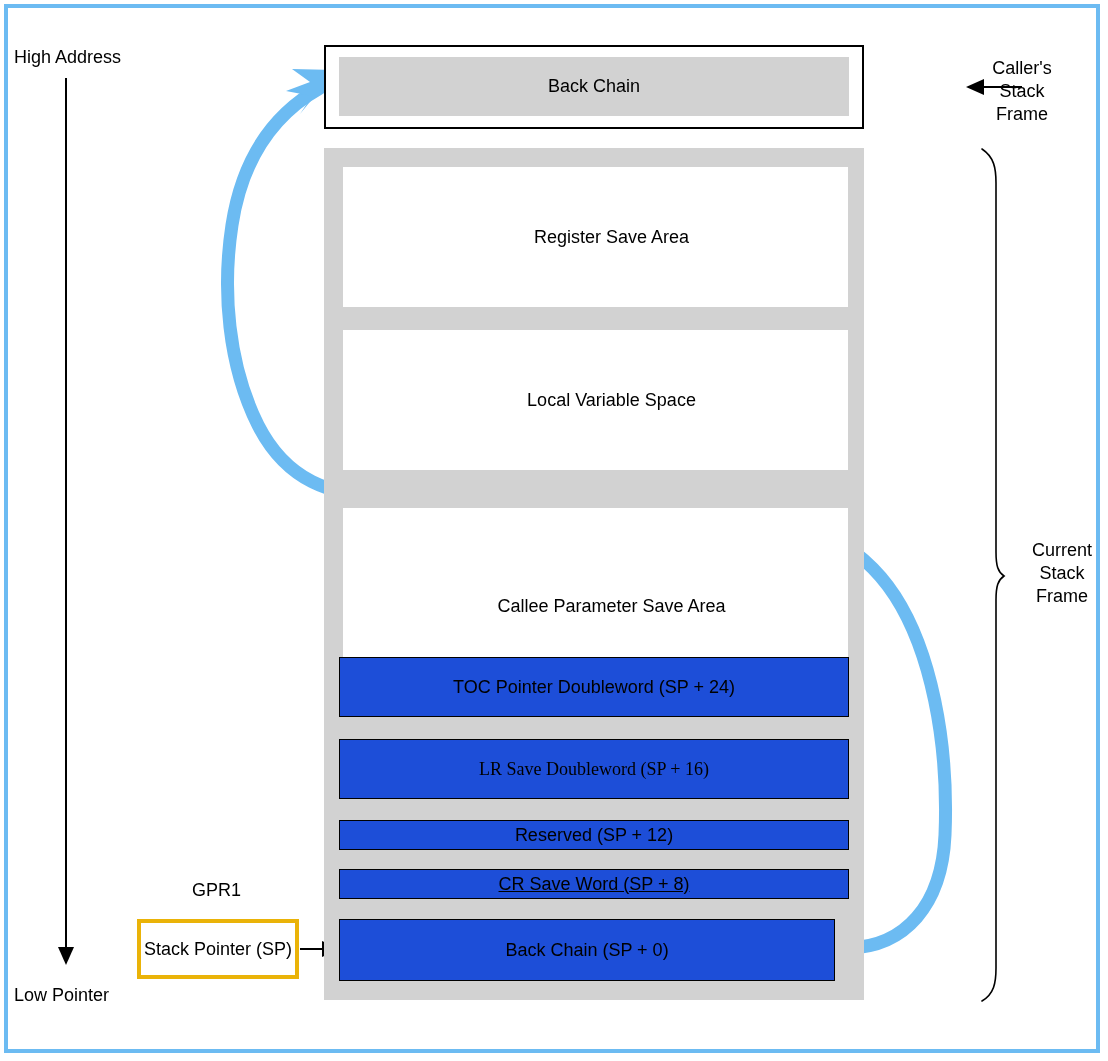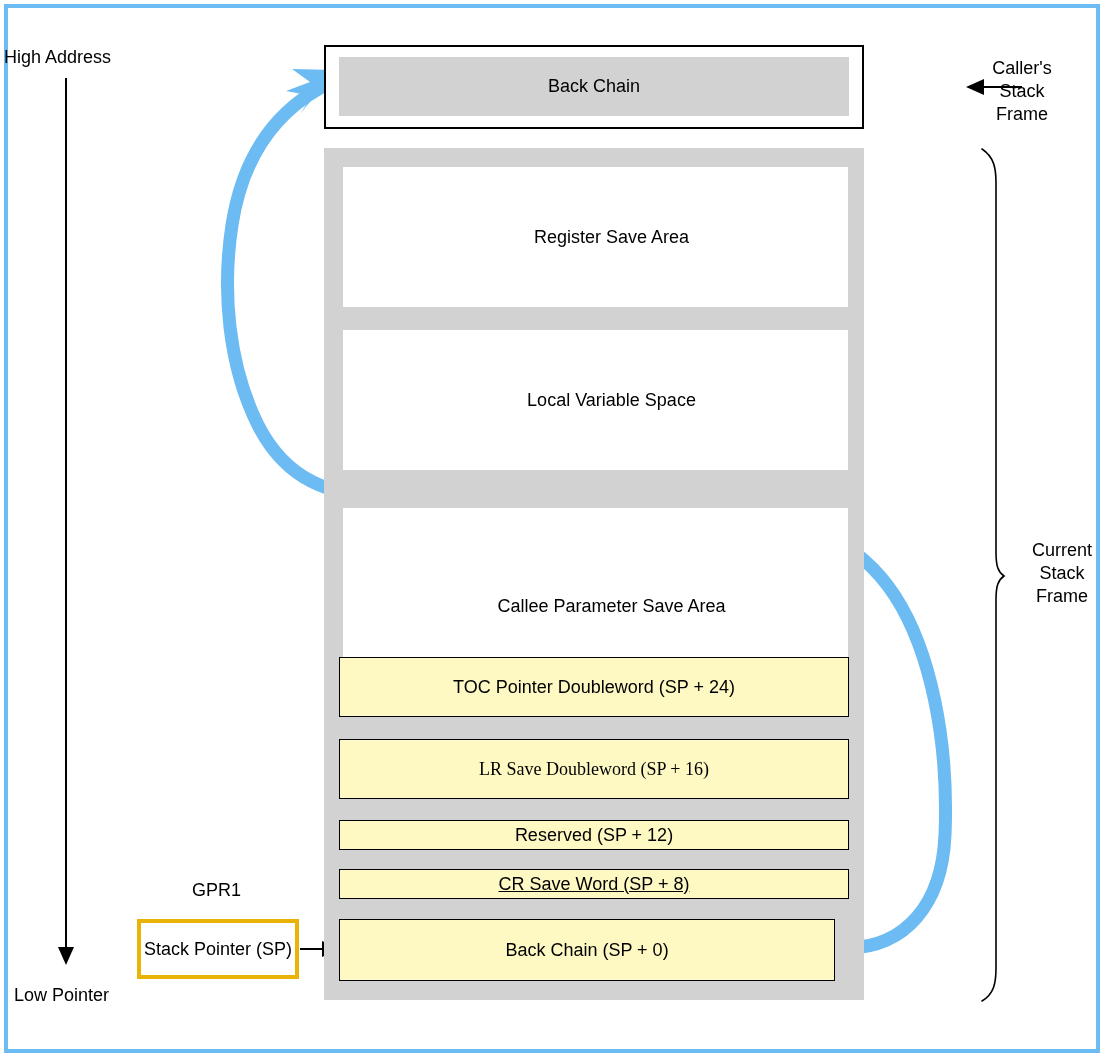--- a/index.html
+++ b/index.html
@@ -32,21 +32,21 @@
 
   .label {
     position: absolute;
     color: #000000;
     font-size: 18px;
     line-height: 23px;
     white-space: pre;
   }
 
   
-  #high-address-label { left: 4px; top: 46px; font-size: 18px; }
+  #high-address-label { left: 14px; top: 46px; font-size: 18px; }
   #low-address-label  { left: 14px; top: 984px; font-size: 18px; }
 
   
   #caller-frame-box {
     position: absolute;
     left: 324px;
     top: 45px;
     width: 540px;
     height: 84px;
     border: 2px solid #000000;
@@ -86,21 +86,21 @@
     color: #000000;
     box-sizing: border-box;
     text-align: center;
   }
   .slot-white {
     background: #ffffff;
     border: none;
     padding-left: 32px;
   }
   .slot-gray {
-    background: #fef9c3;
+    background: #1d4ed8;
     border: 1px solid #000000;
   }
 
   
   #gpr1-label {
     left: 192px;
     top: 879px;
     font-size: 18px;
   }
   #stack-pointer-box {

